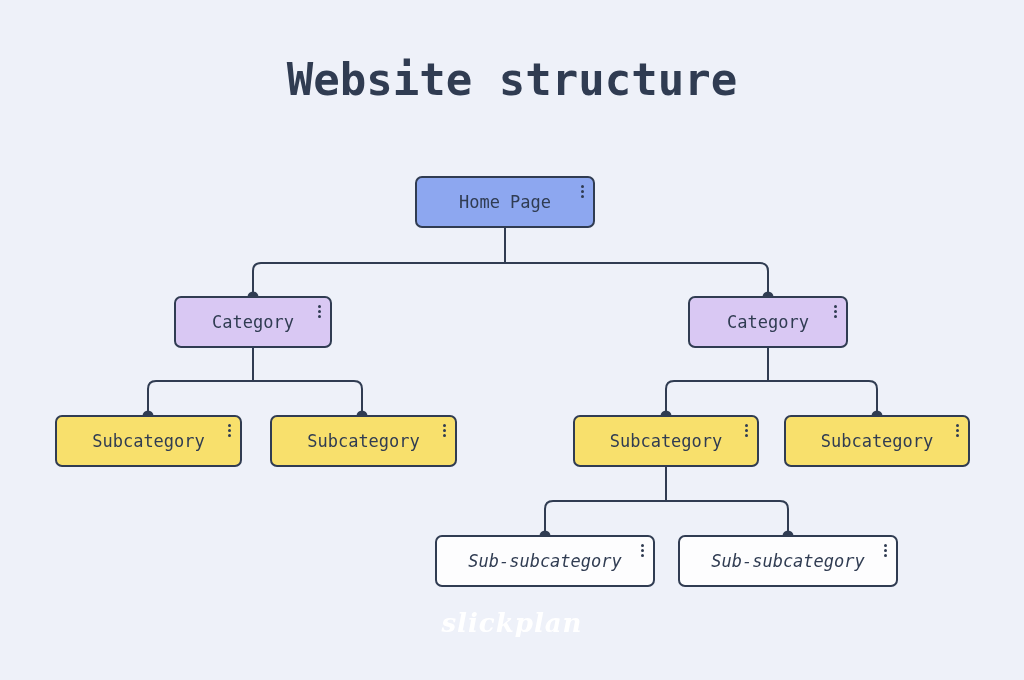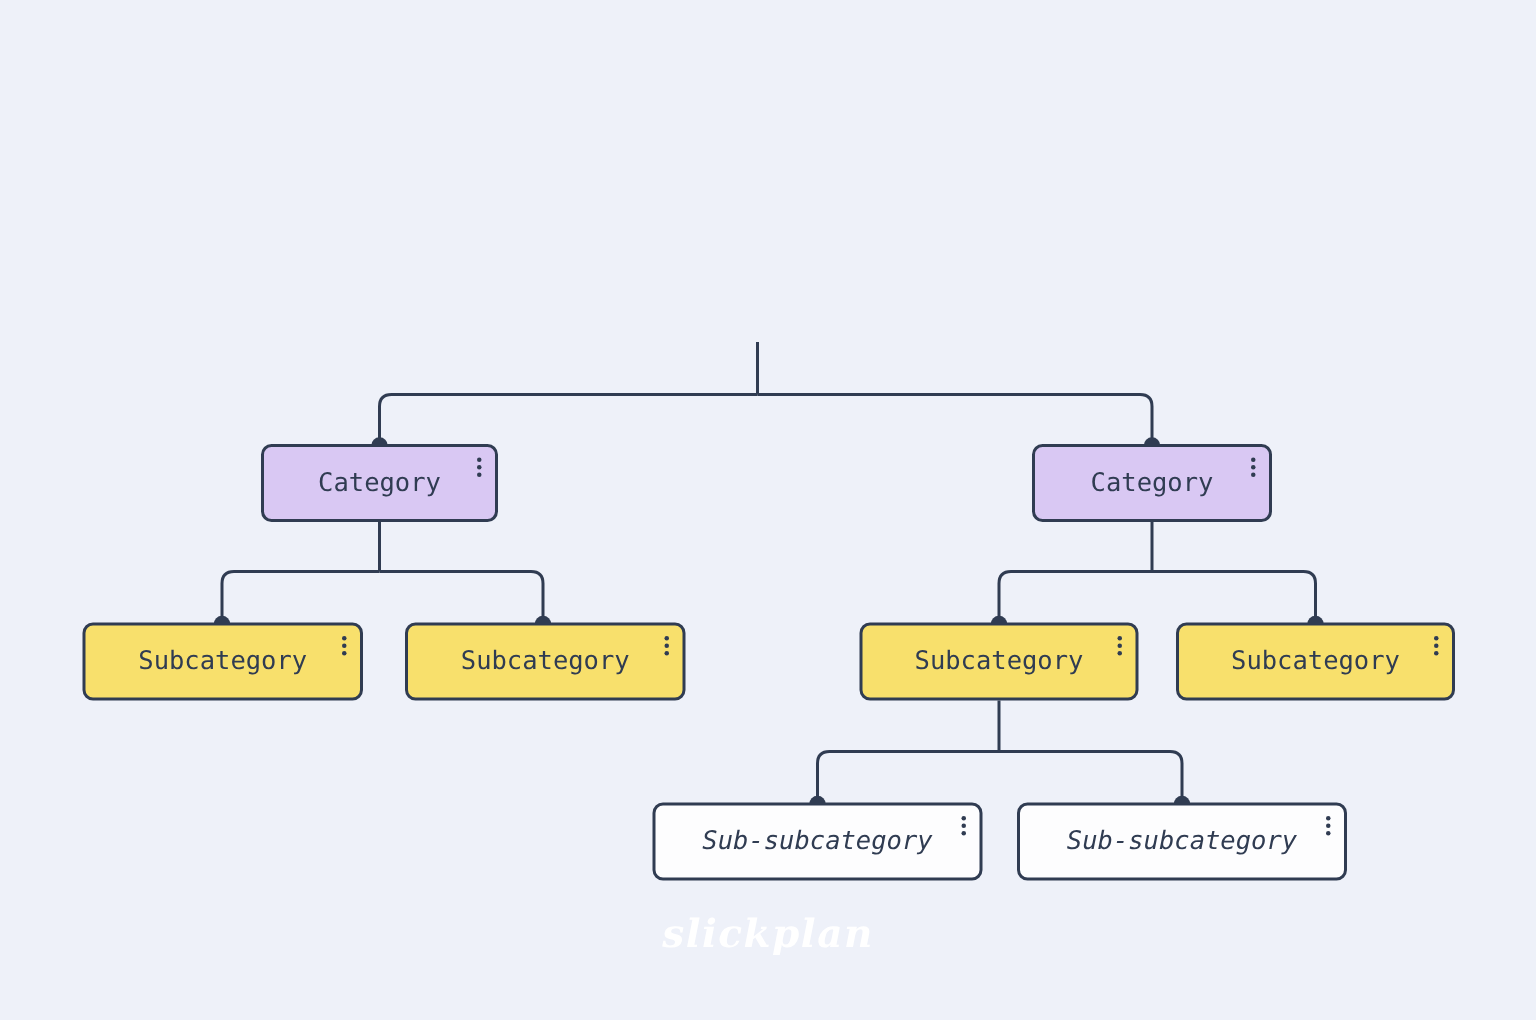--- a/index.html
+++ b/index.html
@@ -106,20 +106,21 @@
     font-size:26px;
     color:#ffffff;
     letter-spacing:1px;
   }
 </style>
 </head>
 <body>
 
 <div class="canvas">
 
+  <div class="title">Website structure</div>
 
   <svg class="connectors" viewBox="0 0 1024 680" aria-hidden="true">
     <g>
 
       <path d="M505,228 L505,263"></path>
       <path d="M505,263 L261,263 Q253,263 253,271 L253,296"></path>
       <path d="M505,263 L760,263 Q768,263 768,271 L768,296"></path>
 
       <path d="M253,348 L253,381"></path>
       <path d="M253,381 L156,381 Q148,381 148,389 L148,414"></path>
@@ -138,20 +139,28 @@
       <circle cx="768" cy="297" r="5.5"></circle>
       <circle cx="148" cy="416" r="5.5"></circle>
       <circle cx="362" cy="416" r="5.5"></circle>
       <circle cx="666" cy="416" r="5.5"></circle>
       <circle cx="877" cy="416" r="5.5"></circle>
       <circle cx="545" cy="536" r="5.5"></circle>
       <circle cx="788" cy="536" r="5.5"></circle>
     </g>
   </svg>
 
+  <div class="node fill-home n-home">
+    <span class="node-label">Home Page</span>
+    <span class="kebab">
+        <i></i>
+        <i></i>
+        <i></i>
+      </span>
+  </div>
 
   <div class="node fill-category n-cat1">
     <span class="node-label">Category</span>
     <span class="kebab">
         <i></i>
         <i></i>
         <i></i>
       </span>
   </div>
 

